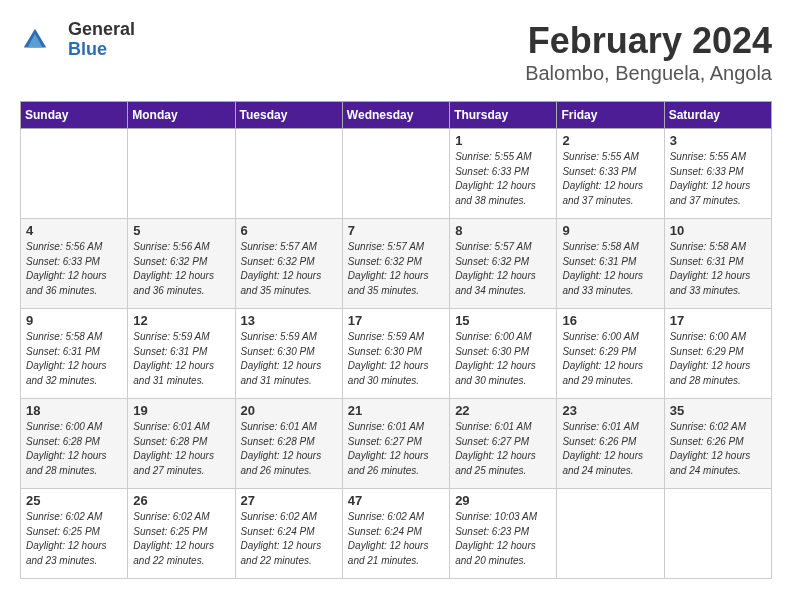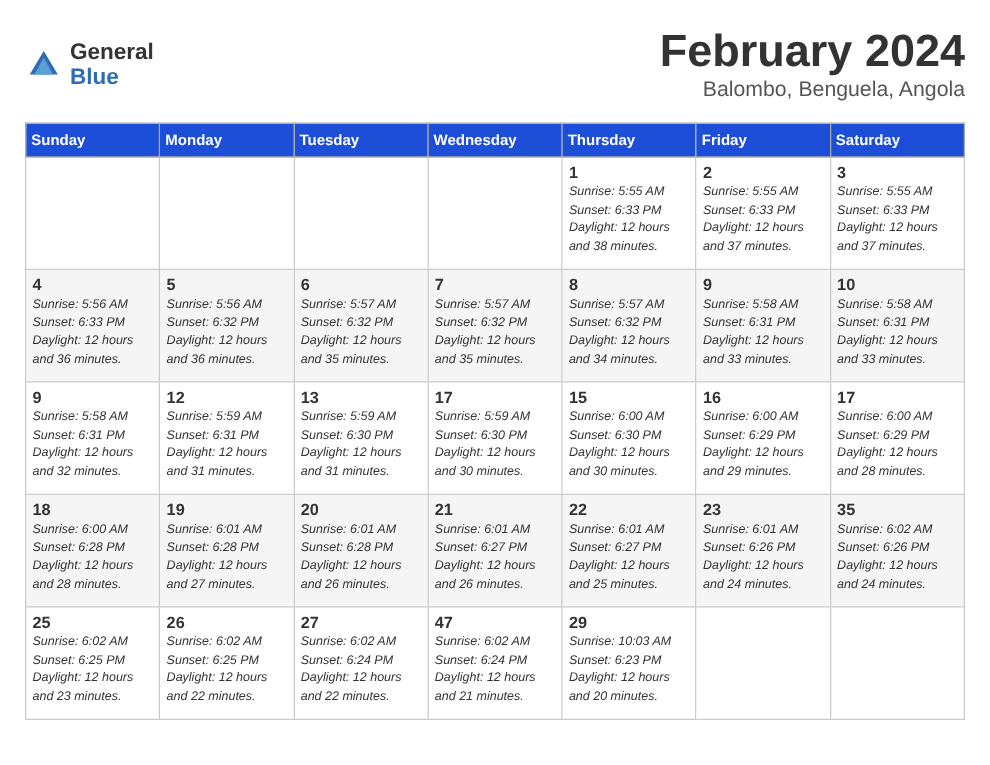--- a/index.html
+++ b/index.html
@@ -12,22 +12,21 @@
     }
     .header-area {
       display: flex;
       justify-content: space-between;
       align-items: flex-start;
       margin-bottom: 16px;
     }
     .logo {
       display: flex;
       align-items: center;
-      gap: 6px;
-      margin-top: 12px;
+      gap: 18px;
     }
     .logo-text {
       display: flex;
       flex-direction: column;
       line-height: 1.1;
     }
     .logo-general {
       font-size: 18px;
       font-weight: bold;
       color: #333;
@@ -43,30 +42,30 @@
     }
     .title-area {
       text-align: right;
     }
     .month-year {
       font-size: 36px;
       font-weight: bold;
       color: #333;
     }
     .location {
-      font-size: 17px;
+      font-size: 20px;
       color: #555;
     }
     table {
       width: 100%;
       border-collapse: collapse;
       table-layout: fixed;
     }
     thead tr th {
-      background-color: #1d4ed8;
+      background-color: #4c1d95;
       color: #fff;
       font-size: 12px;
       font-weight: bold;
       padding: 6px 4px;
       text-align: left;
       border: 1px solid #aaa;
     }
     tbody tr td {
       border: 1px solid #ccc;
       vertical-align: top;

